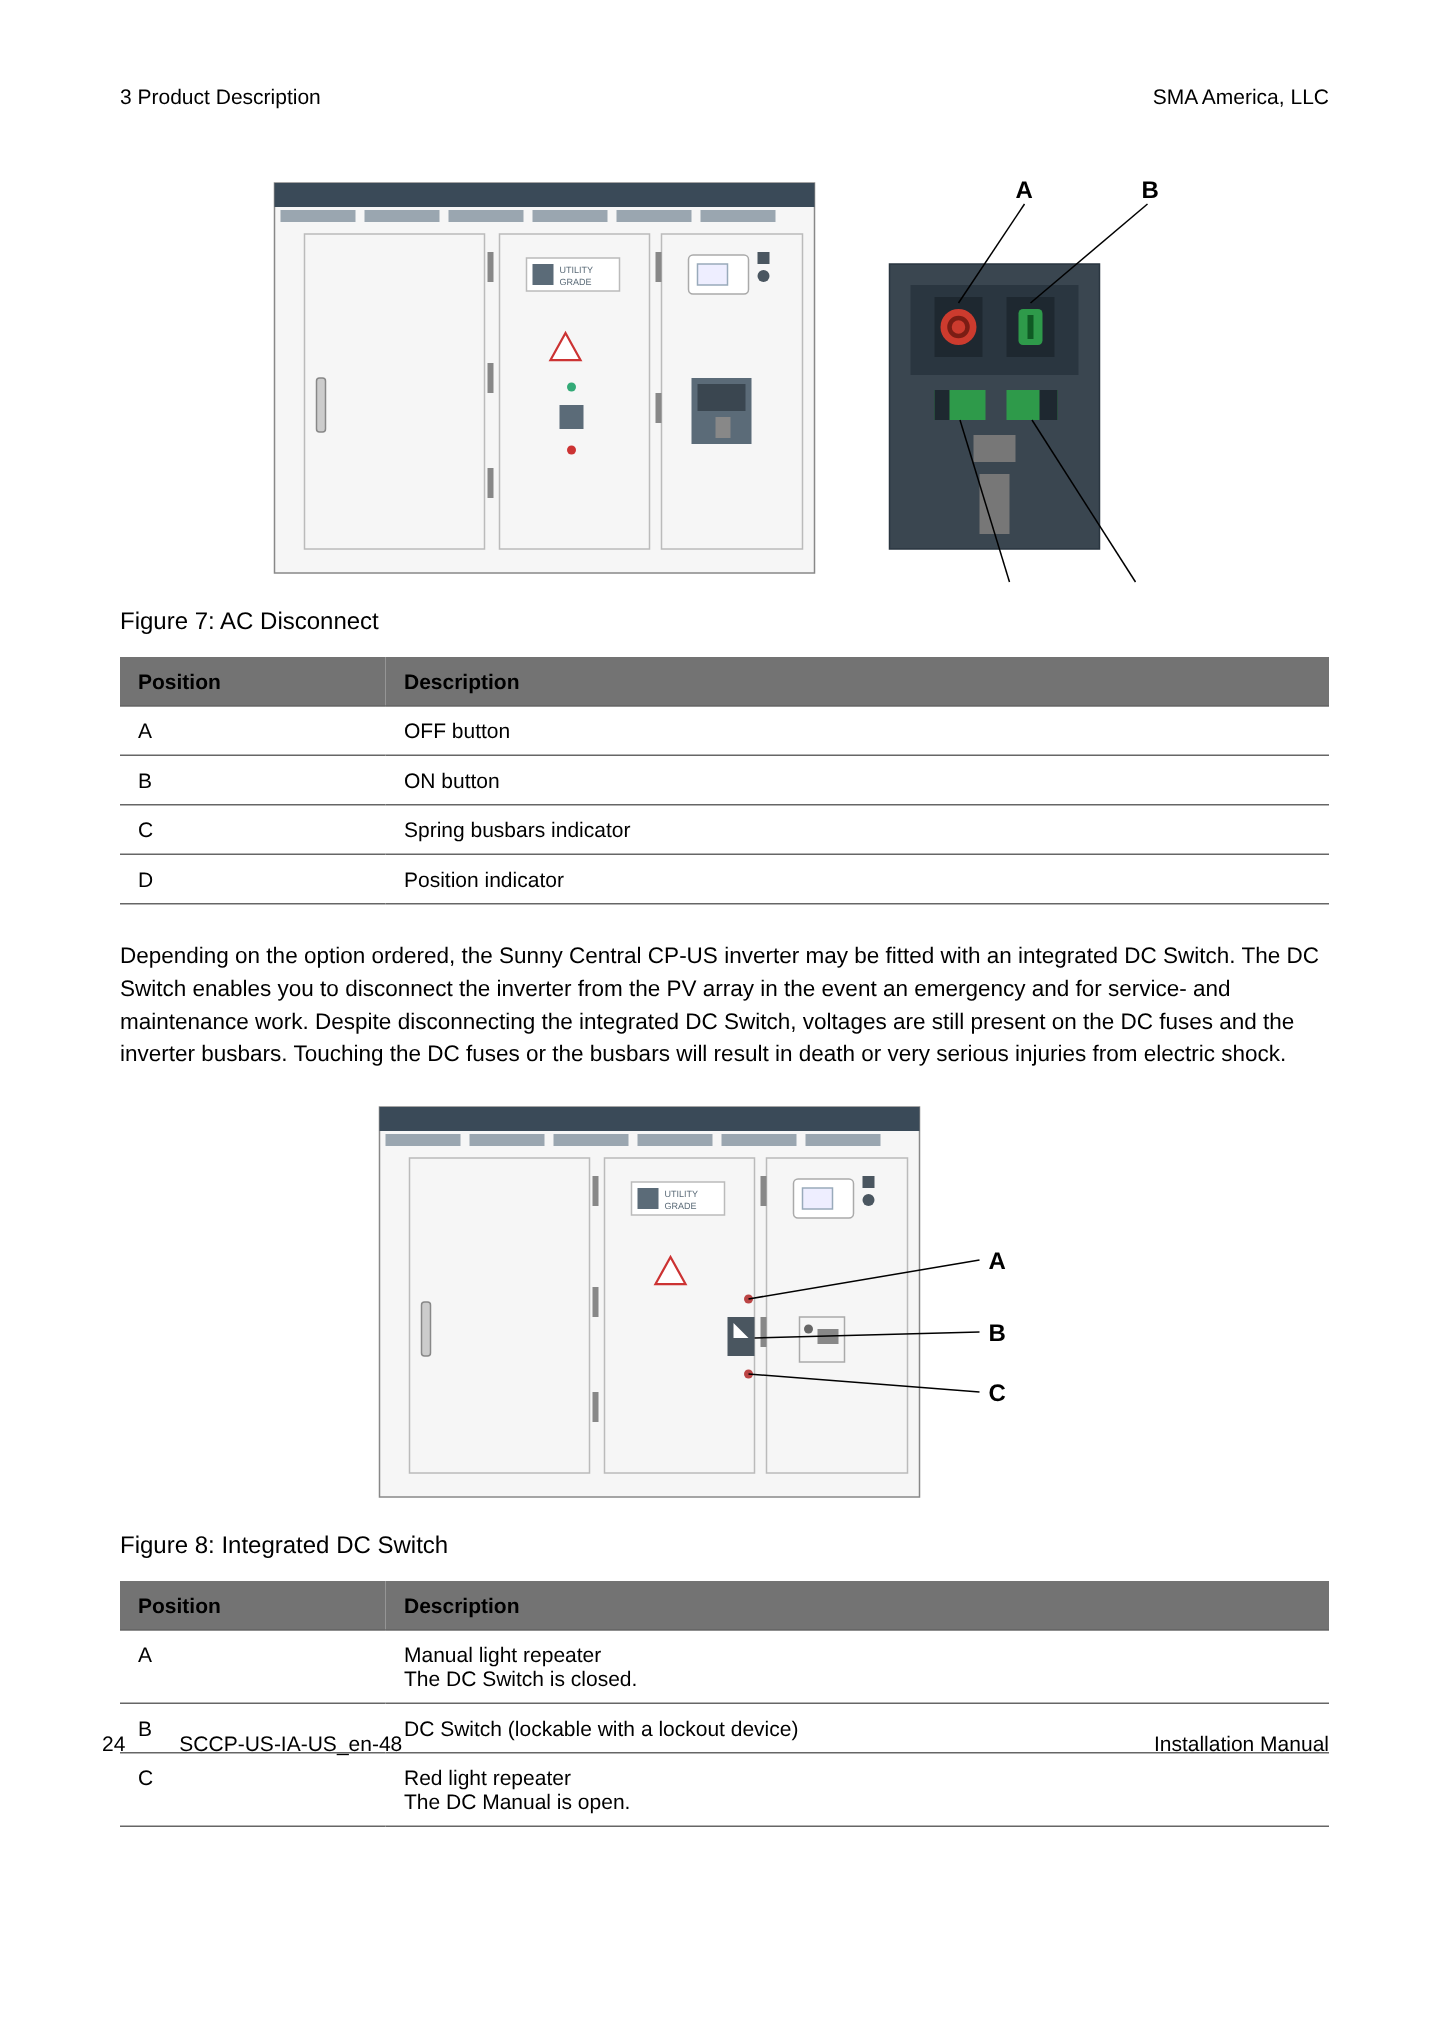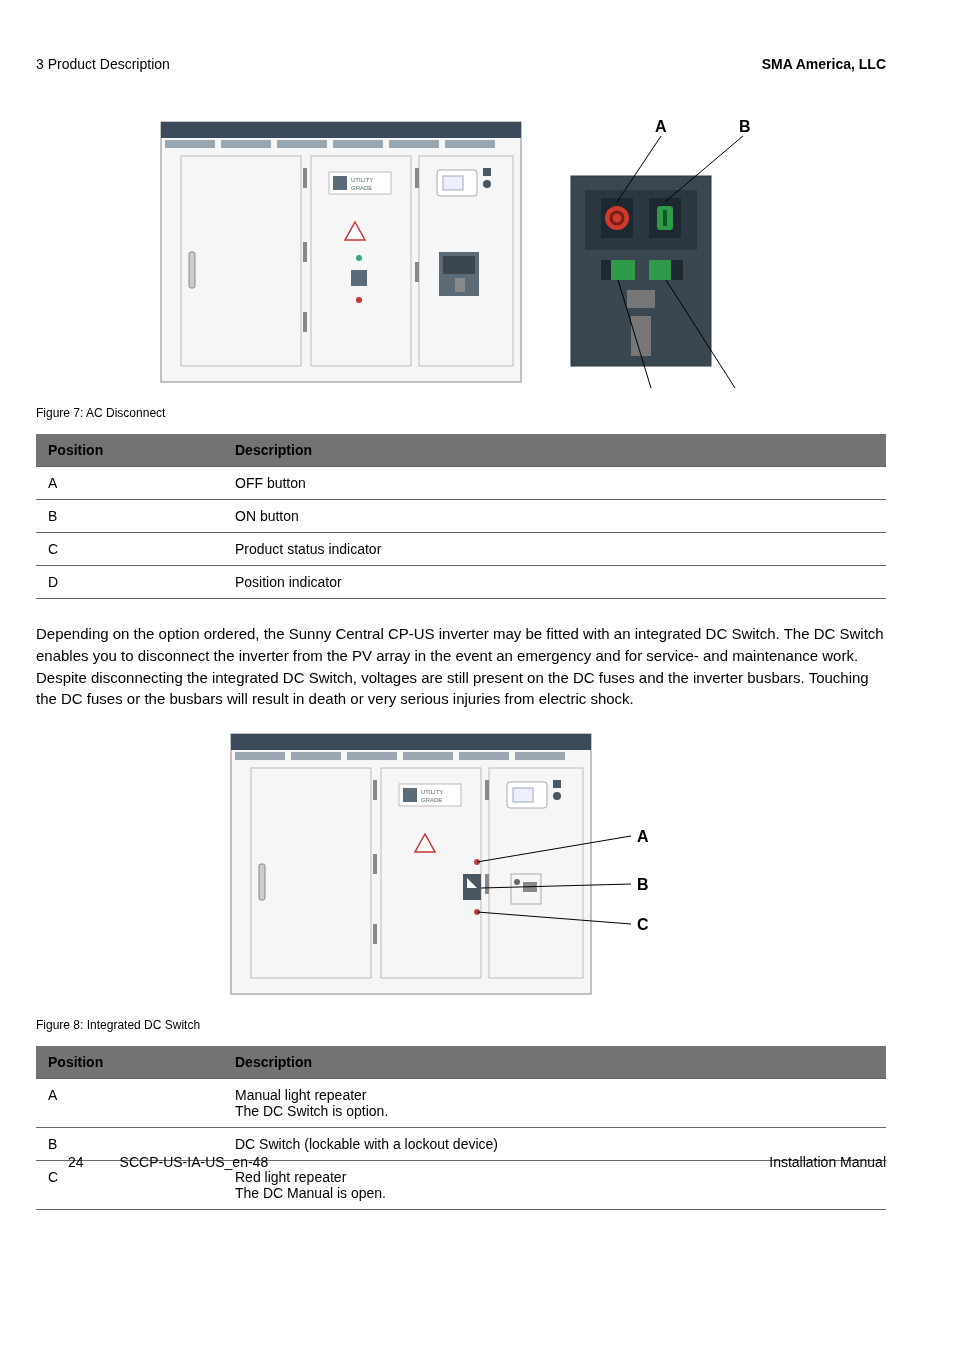--- a/index.html
+++ b/index.html
@@ -10,37 +10,37 @@
     height: 1350px;
     font-family: Arial, Helvetica, sans-serif;
     background: #fff;
     color: #000;
   }
   .page {
     position: relative;
     width: 954px;
     height: 1226px;
     box-sizing: border-box;
-    padding: 56px 68px 40px 36px;
+    padding: 56px 68px 40px 80px;
   }
   .header-row {
     display: flex;
     justify-content: space-between;
     font-size: 14px;
     margin-bottom: 40px;
     font-weight: 400;
   }
-  .header-right { font-weight: 700; }
+  .header-right { font-weight: 400; }
   .figure-wrap {
     display: flex;
     justify-content: center;
     margin-bottom: 14px;
   }
   .figure-caption {
-    font-size: 12px;
+    font-size: 16px;
     margin-bottom: 14px;
   }
   table.data-table {
     width: 100%;
     border-collapse: collapse;
     font-size: 14px;
     margin-bottom: 24px;
   }
   table.data-table th {
     text-align: left;
@@ -191,21 +191,21 @@
       <tr>
           <td>A</td>
           <td>OFF button</td>
         </tr>
       <tr>
           <td>B</td>
           <td>ON button</td>
         </tr>
       <tr>
           <td>C</td>
-          <td>Product status indicator</td>
+          <td>Spring busbars indicator</td>
         </tr>
       <tr>
           <td>D</td>
           <td>Position indicator</td>
         </tr>
     </tbody>
   </table>
 
 
   <p class="body">Depending on the option ordered, the Sunny Central CP-US inverter may be fitted with an integrated DC Switch. The DC Switch enables you to disconnect the inverter from the PV array in the event an emergency and for service- and maintenance work. Despite disconnecting the integrated DC Switch, voltages are still present on the DC fuses and the inverter busbars. Touching the DC fuses or the busbars will result in death or very serious injuries from electric shock.</p>
@@ -279,21 +279,21 @@
       <tr>
         <th>Position</th>
         <th>Description</th>
       </tr>
     </thead>
     <tbody>
       <tr>
         <td>A</td>
         <td>
           <div>Manual light repeater</div>
-          <div>The DC Switch is option.</div>
+          <div>The DC Switch is closed.</div>
         </td>
       </tr>
       <tr>
         <td>B</td>
         <td>
           <div>DC Switch (lockable with a lockout device)</div>
         </td>
       </tr>
       <tr>
         <td>C</td>

